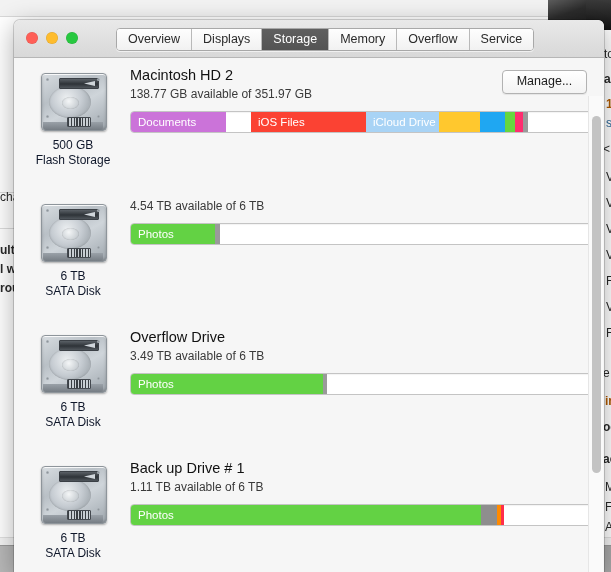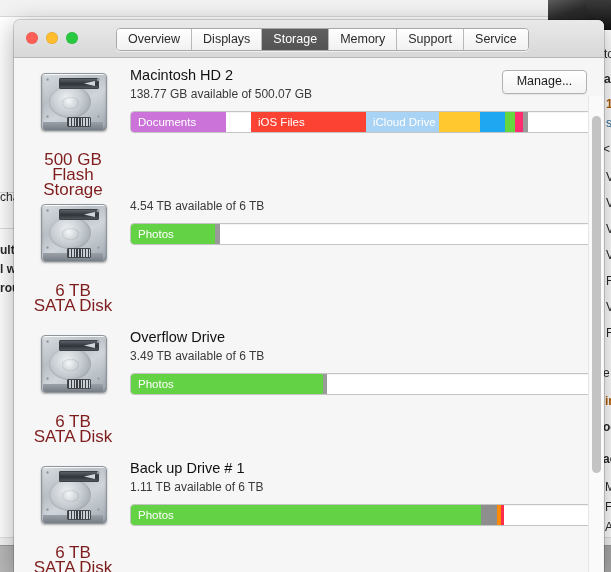--- a/index.html
+++ b/index.html
@@ -243,23 +243,23 @@
     background: linear-gradient(180deg, #9aa1a8 0%, #767d84 100%);
   }
   .hdd-screw {
     position: absolute;
     width: 3px; height: 3px;
     border-radius: 50%;
     background: radial-gradient(circle, #8e959b 0%, #b8bfc5 100%);
   }
 
   .drive-cap {
-    margin-top: 20px;
-    font-size: 17px;
-    color: #7f1d1d;
+    margin-top: 6px;
+    font-size: 12px;
+    color: #0f172a;
     line-height: 15px;
   }
 
   .drive-main {
     position: absolute;
     left: 116px;
     top: 8px;
     right: 10px;
   }
   .drive-name {
@@ -393,21 +393,21 @@
         <div class="light red"></div>
         <div class="light yellow"></div>
         <div class="light green"></div>
       </div>
 
       <div class="segmented">
         <div class="seg-tab">Overview</div>
         <div class="seg-tab">Displays</div>
         <div class="seg-tab active">Storage</div>
         <div class="seg-tab">Memory</div>
-        <div class="seg-tab">Support</div>
+        <div class="seg-tab">Overflow</div>
         <div class="seg-tab">Service</div>
       </div>
     </div>
 
     <div class="content">
 
       <div id="drive-container">
           <div class="drive-row" style="top: 0px;">
             <div class="drive-icon-col">
               <div class="hdd">
@@ -422,21 +422,21 @@
                 <div class="hdd-screw" style="left:5px;  top:45px;"></div>
                 <div class="hdd-screw" style="left:56px; top:45px;"></div>
               </div>
               <div class="drive-cap">
                 <div>500 GB</div>
                 <div>Flash Storage</div>
               </div>
             </div>
             <div class="drive-main">
               <div class="drive-name">Macintosh HD 2</div>
-              <div class="drive-sub">138.77 GB available of 500.07 GB</div>
+              <div class="drive-sub">138.77 GB available of 351.97 GB</div>
               <div class="manage-btn">Manage...</div>
               <div class="bar-wrap">
                 <div class="bar-seg" style="left:0px; width:95px; background:#cb73d9;">
                   <span>Documents</span>
                 </div>
                 <div class="bar-seg" style="left:235px; width:73px; background:#a8d3f5;">
                   <span>iCloud Drive</span>
                 </div>
                 <div class="bar-seg" style="left:120px; width:115px; background:#fb4233;">
                   <span>iOS Files</span>

